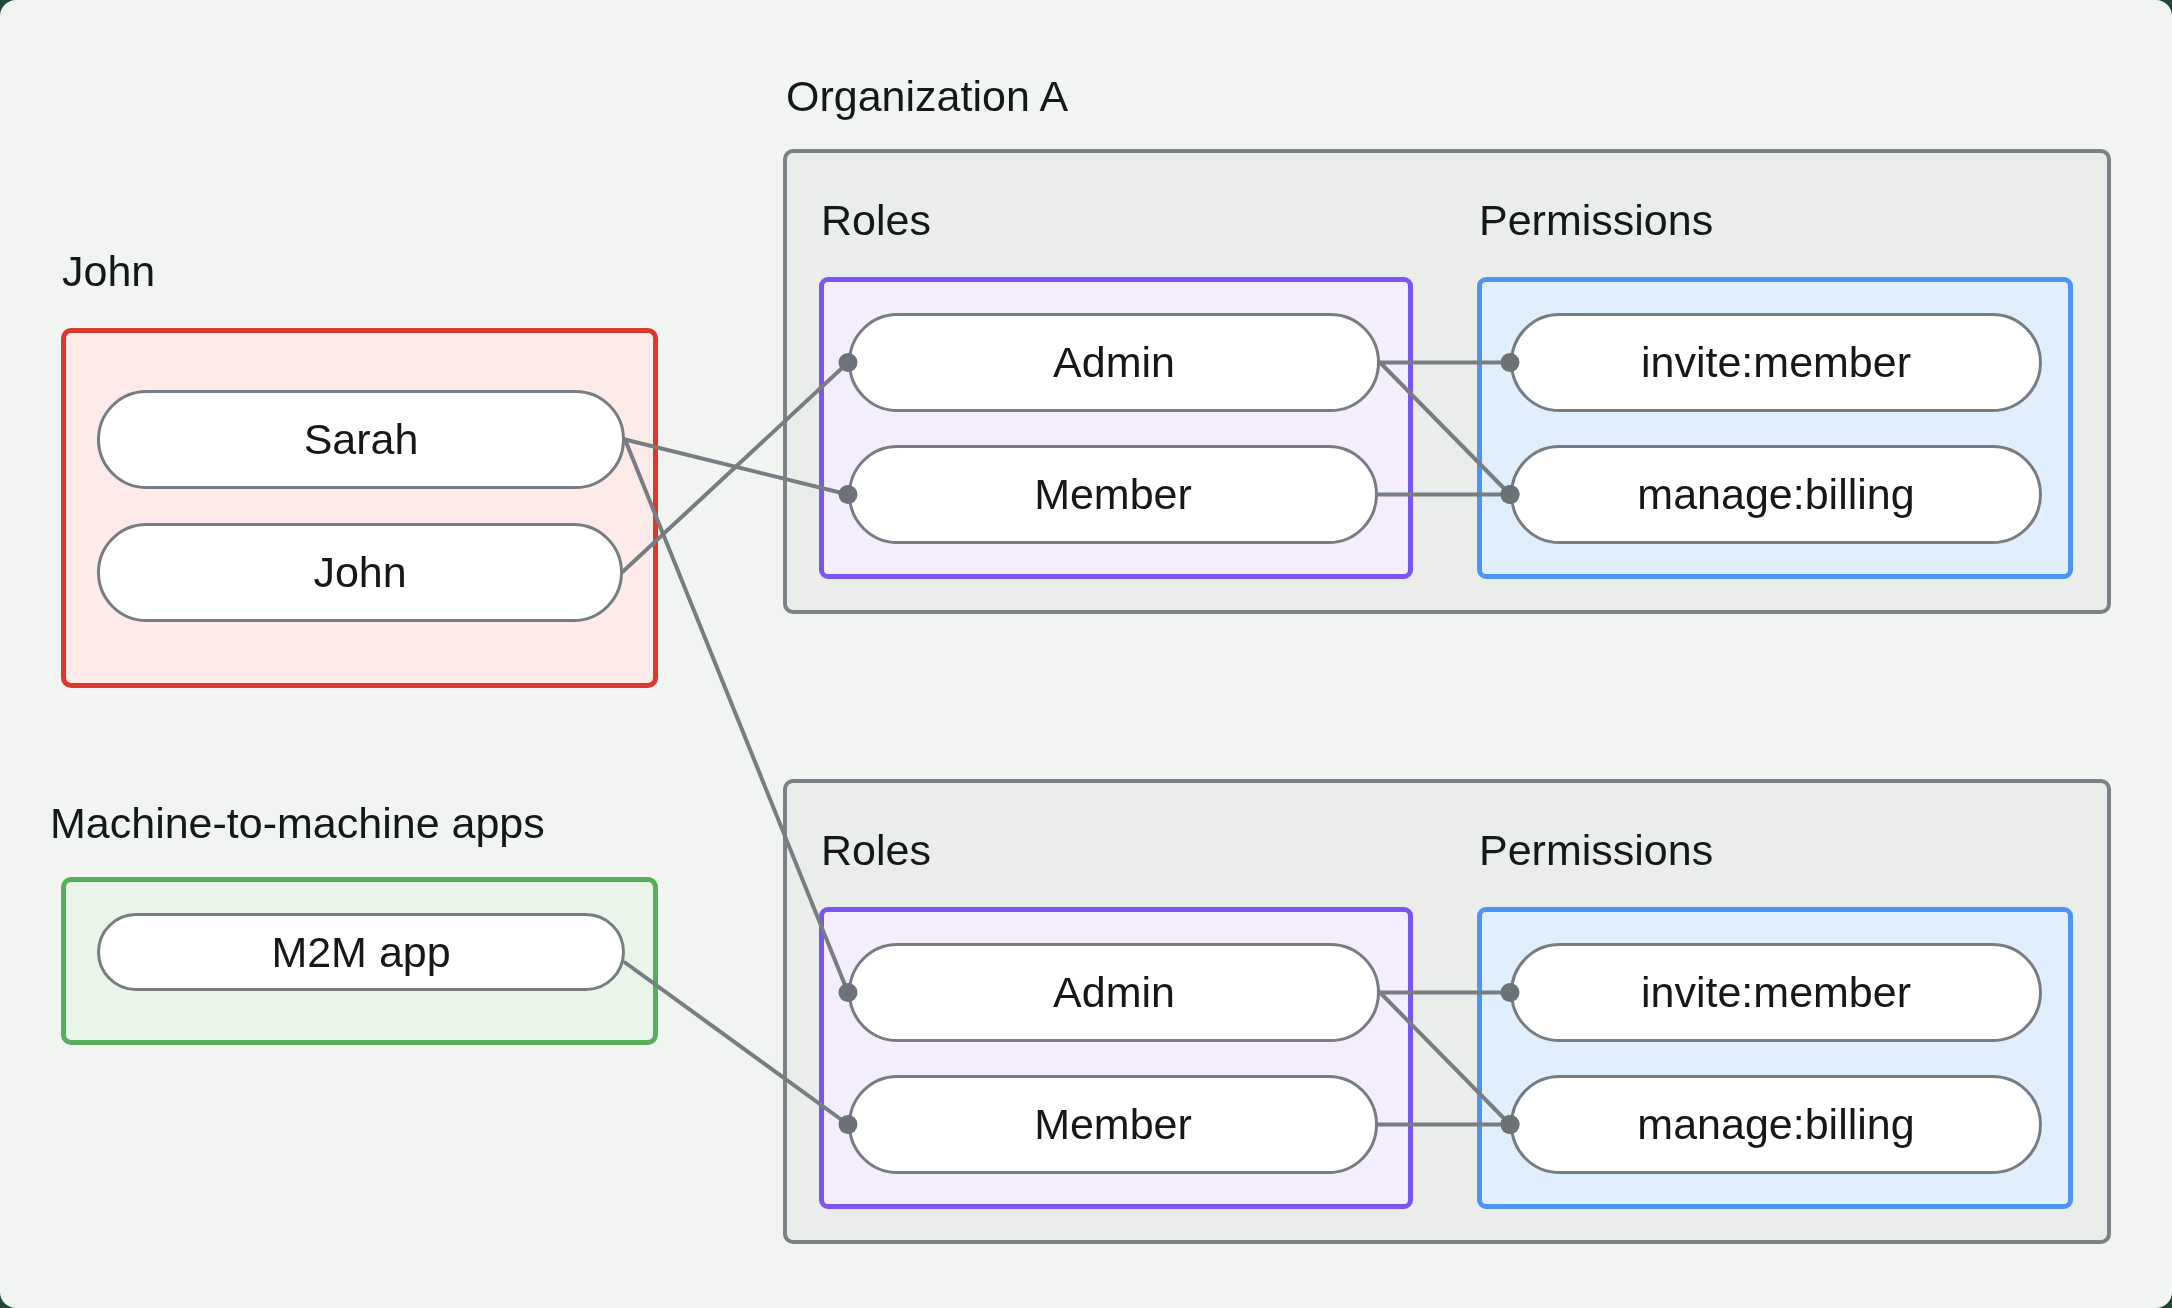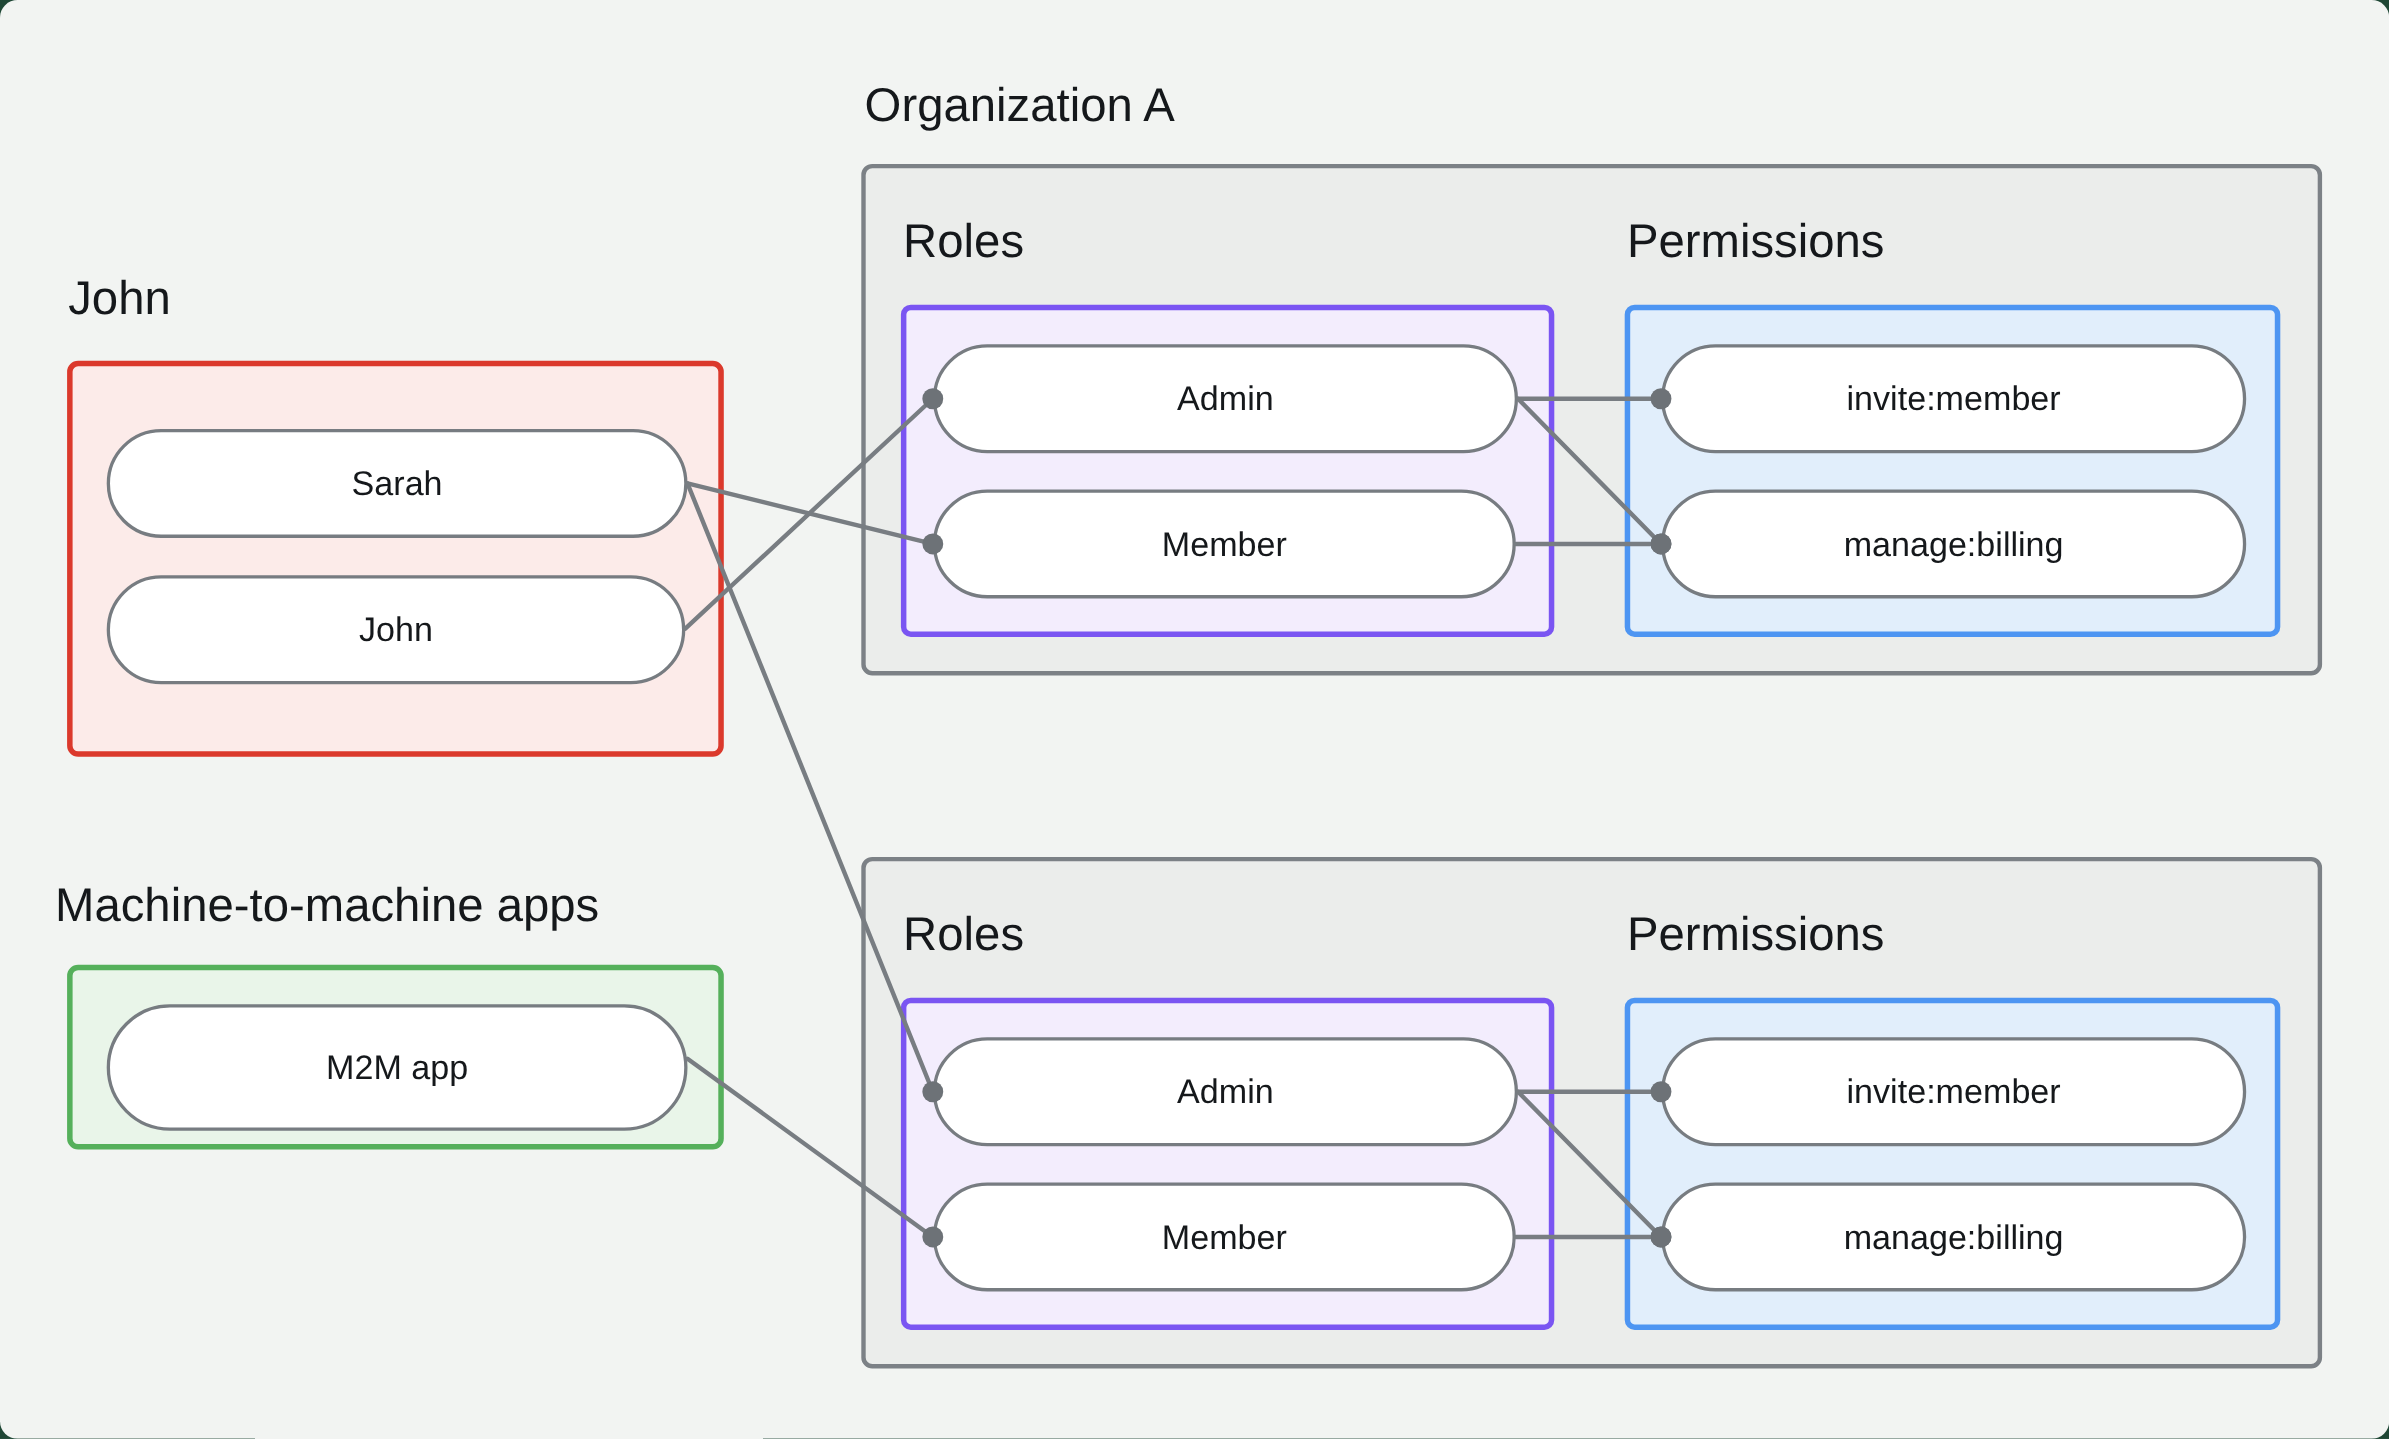--- a/index.html
+++ b/index.html
@@ -19,42 +19,42 @@
   .group-box{border-radius:10px;}
   .users-box{left:61px; top:328px; width:597px; height:360px; background:var(--users_box_bg); border:5px solid var(--users_box_border);}
   .m2m-box{left:61px; top:877px; width:597px; height:168px; background:var(--m2m_box_bg); border:5px solid var(--m2m_box_border);}
   .org-box{left:783px; width:1328px; height:465px; background:var(--org_box_bg); border:4px solid var(--org_box_border); border-radius:10px;}
   .org-a{top:149px;} .org-b{top:779px;}
   .roles-box{width:594px; height:302px; background:var(--roles_box_bg); border:5px solid var(--roles_box_border); border-radius:9px;}
   .perms-box{width:596px; height:302px; background:var(--permissions_box_bg); border:5px solid var(--permissions_box_border); border-radius:9px;}
   .pill{
     background:var(--pill_bg); border:3.5px solid var(--pill_border); border-radius:60px;
     display:flex; align-items:center; justify-content:center;
-    font-size:31px; color:var(--text); white-space:nowrap;
+    font-size:43px; color:var(--text); white-space:nowrap;
   }
   #edge-layer{position:absolute; left:0; top:0; width:2172px; height:1308px; pointer-events:none; z-index:50;}
   .section-container{left:0; top:0; width:100%; height:100%; pointer-events:none;}
   .section-container > *{pointer-events:auto;text-align:right;}
 </style>
 </head>
 <body>
 
 <div class="canvas">
 
   <div class="abs section-container">
     <div class="abs lbl" style="left:62px; top:246px;">John</div>
     <div class="abs group-box users-box"></div>
     <div class="abs pill" style="left:97px; top:390px; width:528px; height:99px;">Sarah</div>
     <div class="abs pill" style="left:97px; top:523px; width:526px; height:99px;">John</div>
   </div>
 
   <div class="abs section-container">
     <div class="abs lbl" style="left:50px; top:798px;">Machine-to-machine apps</div>
     <div class="abs group-box m2m-box"></div>
-    <div class="abs pill" style="left:97px; top:913px; width:528px; height:115px;">M2M app</div>
+    <div class="abs pill" style="left:97px; top:913px; width:528px; height:78px;">M2M app</div>
   </div>
 
   <div class="abs section-container">
     <div class="abs lbl" style="left:786px; top:71px;">Organization A</div>
     <div class="abs org-box org-a"></div>
     <div class="abs lbl" style="left:821px; top:195px;">Roles</div>
     <div class="abs lbl" style="left:1479px; top:195px;">Permissions</div>
     <div class="abs roles-box" style="left:819px; top:277px;"></div>
     <div class="abs perms-box" style="left:1477px; top:277px;"></div>
     <div class="abs pill" style="left:848px; top:313px; width:532px; height:99px;">Admin</div>

